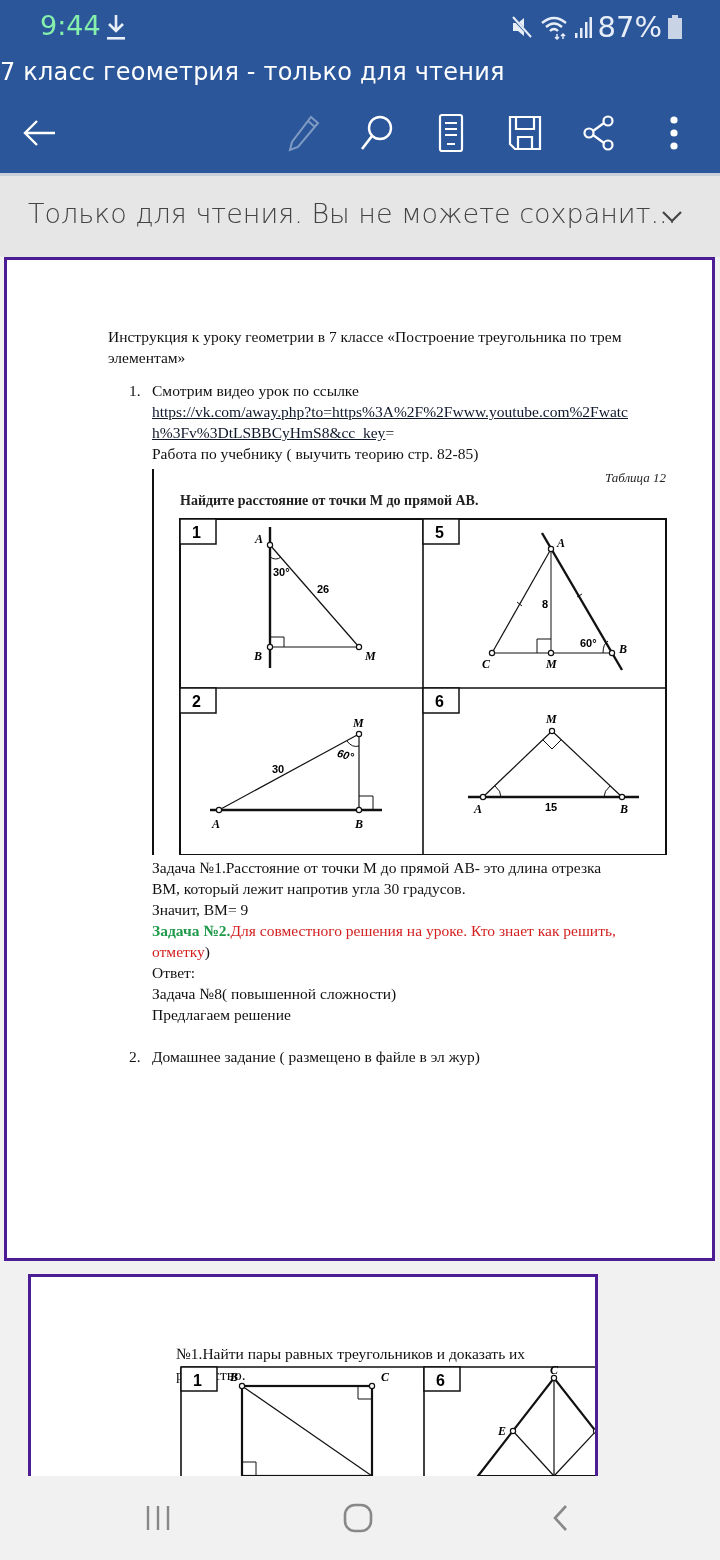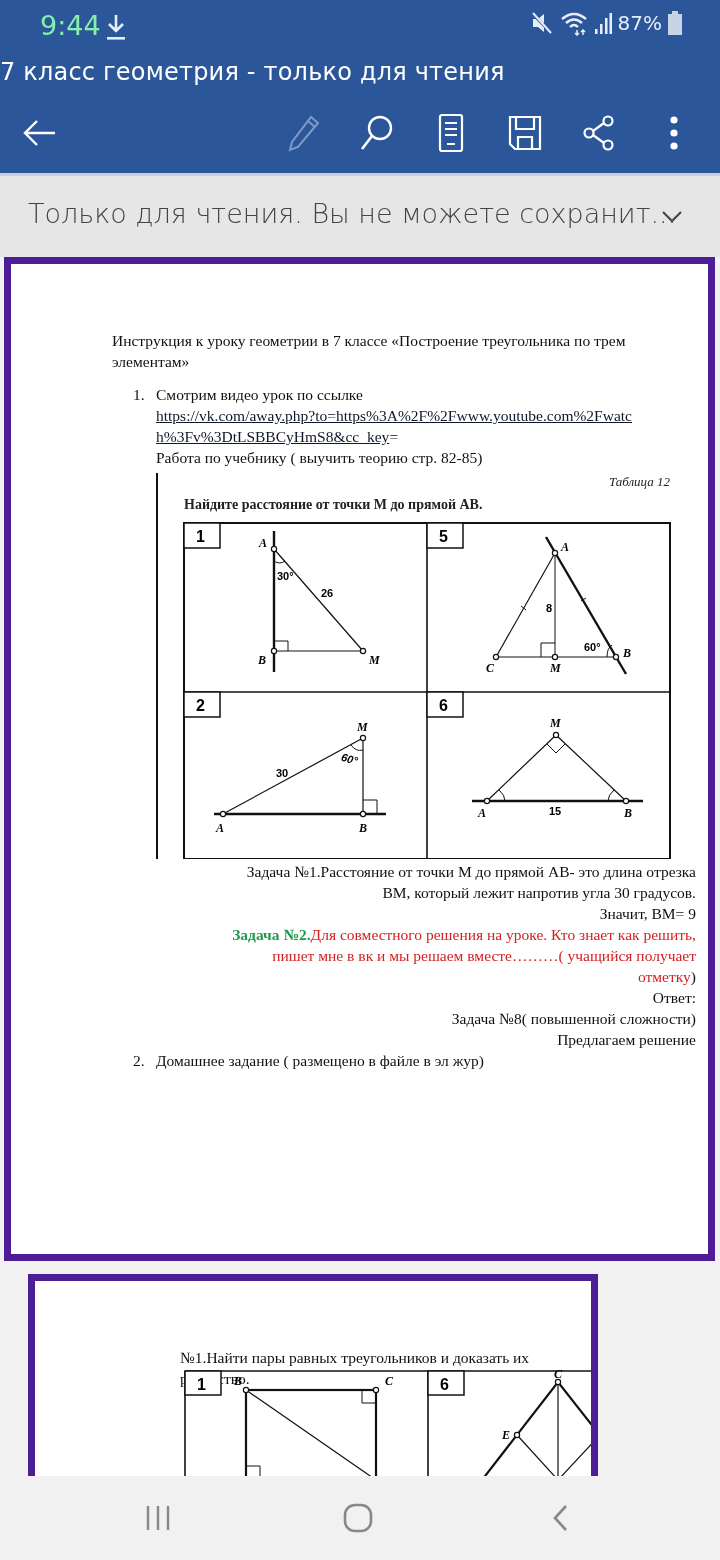--- a/index.html
+++ b/index.html
@@ -3,31 +3,31 @@
   <meta charset="utf-8">
   <style>
     * { box-sizing: border-box; margin: 0; padding: 0; }
     html, body { width: 720px; height: 1560px; overflow: hidden; background: #f1f1f1; }
     body { position: relative; font-family: "Liberation Sans", sans-serif; }
 
     .appbar { position: absolute; left: 0; top: 0; width: 720px; height: 173px; background: #2b579a; color: #fff; }
     .status { position: absolute; left: 0; top: 0; width: 720px; height: 55px; }
     .status .time { position: absolute; left: 40px; top: 10px; font-size: 27px; color: #86efac; font-family: "DejaVu Sans", sans-serif; }
     .status .dl { position: absolute; left: 104px; top: 12px; width: 24px; height: 30px; }
-    .status .right { position: absolute; right: 38px; top: 10px; display: flex; align-items: center; gap: 6px; color: #e8eef7; font-size: 20px; font-family: "DejaVu Sans", sans-serif; }
+    .status .right { position: absolute; right: 38px; top: 10px; display: flex; align-items: center; gap: 6px; color: #e8eef7; font-size: 29px; font-family: "DejaVu Sans", sans-serif; }
     .status .right svg { display: block; }
     .title { position: absolute; left: 0; top: 58px; width: 720px; text-align: left; font-size: 24px; color: #fff; font-family: "DejaVu Sans", sans-serif; letter-spacing: 0.2px; }
     .toolbar { position: absolute; left: 0; top: 105px; width: 720px; height: 56px; }
     .tb { position: absolute; top: 0; width: 56px; height: 56px; display: flex; align-items: center; justify-content: center; cursor: pointer; }
 
     .banner { position: absolute; left: 0; top: 173px; width: 720px; height: 84px; background: #e6e6e6; border-top: 3px solid #c9d0da; }
     .banner .msg { position: absolute; left: 28px; top: 22px; font-size: 27px; color: #444; font-family: "DejaVu Sans", sans-serif; font-weight: 300; }
     .banner .chev { position: absolute; right: 34px; top: 26px; width: 28px; height: 28px; cursor: pointer; }
 
-    .page { position: absolute; background: #fff; border: 7px solid #4c1d95; }
+    .page { position: absolute; background: #fff; border: 3px solid #4c1d95; }
     .page1 { left: 4px; top: 257px; width: 711px; height: 1004px; }
     .page2 { left: 4px; top: 1274px; width: 570px; height: 210px; overflow: hidden; margin-left: 24px; }
 
     .doc { font-family: "Liberation Serif", serif; font-size: 15.5px; color: #111; line-height: 21px; }
     .abs { position: absolute; }
     .link { color: #0f172a; text-decoration: underline; cursor: pointer; }
     .green { color: #1f9a4a; font-weight: bold; }
     .red { color: #d42020; }
 
     .textbook { position: absolute; left: 145px; top: 205px; width: 520px; height: 388px; }
@@ -222,26 +222,25 @@
         <circle cx="331" cy="332" r="2.6" fill="#fff" stroke="#111" stroke-width="1.2"></circle>
         <circle cx="470" cy="332" r="2.6" fill="#fff" stroke="#111" stroke-width="1.2"></circle>
         <text x="394" y="258" font-family="Liberation Serif, serif" font-style="italic" font-weight="bold" font-size="12">M</text>
         <text x="322" y="348" font-family="Liberation Serif, serif" font-style="italic" font-weight="bold" font-size="12">A</text>
         <text x="468" y="348" font-family="Liberation Serif, serif" font-style="italic" font-weight="bold" font-size="12">B</text>
         <text x="393" y="346" font-family="Liberation Sans, sans-serif" font-weight="bold" font-size="11">15</text>
       </g>
     </svg>
   </div>
 
-  <div class="abs" style="left:145px; top:597px; width:540px;text-align:right;">
+  <div class="abs" style="left:145px; top:597px; width:540px;">
     <div>Задача №1.Расстояние от точки М до прямой АВ- это длина отрезка</div>
     <div>ВМ, который лежит напротив угла 30 градусов.</div>
     <div>Значит, ВМ= 9</div>
     <div><span class="green">Задача №2.</span><span class="red">Для совместного решения на уроке. Кто знает как решить,</span></div>
-    <div class="red">пишет мне в вк  и мы решаем вместе………( учащийся получает</div>
     <div><span class="red">отметку</span><span>)</span></div>
     <div>Ответ:</div>
     <div>Задача №8( повышенной сложности)</div>
     <div>Предлагаем решение</div>
   </div>
   <div class="abs" style="left:122px; top:786px;">2.</div>
   <div class="abs" style="left:145px; top:786px;">Домашнее задание ( размещено в файле в эл жур)</div>
 </div>
 
 <div class="page page2 doc">

